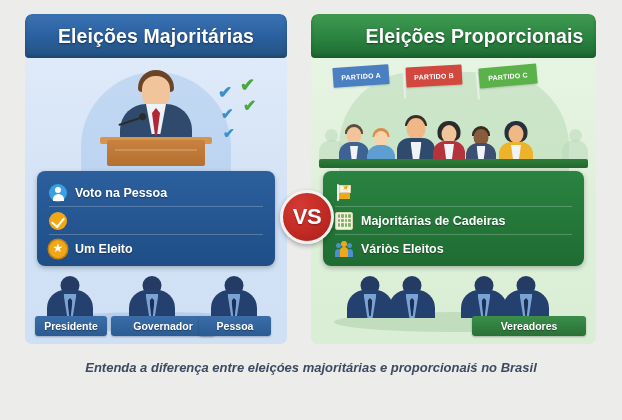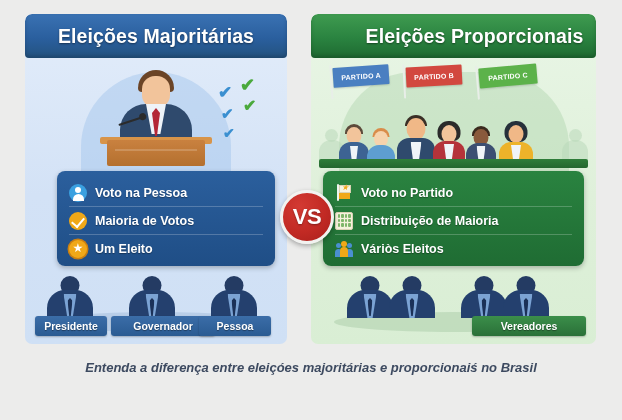--- a/index.html
+++ b/index.html
@@ -69,21 +69,21 @@
   .p-shirt{position:absolute;left:50%;transform:translateX(-50%);background:#f0f4f8;}
   .ghost{position:absolute;bottom:2px;background:#b9d8b9;opacity:.55;border-radius:12px 12px 0 0;}
   .ghost-h{position:absolute;background:#b9d8b9;opacity:.55;border-radius:50%;}
   .table-bar{position:absolute;left:8px;right:8px;bottom:0;height:9px;
              background:linear-gradient(180deg,#2f7d3a,#24672f);border-radius:2px;}
 
   
   .fbox{position:absolute;border-radius:8px;padding:8px 12px 9px 12px;box-sizing:border-box;}
   .fbox.blue{left:12px;right:12px;top:157px;height:95px;
              background:linear-gradient(180deg,#2b5f9d 0%,#1f4e86 100%);
-             box-shadow:0 2px 5px rgba(0,0,0,.25);margin-left:20px;}
+             box-shadow:0 2px 5px rgba(0,0,0,.25);}
   .fbox.green{left:12px;right:12px;top:157px;height:95px;
               background:linear-gradient(180deg,#2a8340 0%,#1f6c33 100%);
               box-shadow:0 2px 5px rgba(0,0,0,.25);}
   .frow{display:flex;align-items:center;height:27px;gap:8px;position:relative;}
   .frow + .frow{border-top:1px solid rgba(255,255,255,.22);}
   .frow .lbl{color:#fff;font-size:12.5px;font-weight:bold;white-space:nowrap;
              text-shadow:0 1px 1px rgba(0,0,0,.35);}
   .ico{width:18px;height:18px;flex:0 0 18px;position:relative;}
 
   .ico-person{background:#3aa0e0;border-radius:50%;}
@@ -173,21 +173,20 @@
       <div class="check b" style="left:198px;top:68px;font-size:14px;">✔</div>
     </div>
 
     <div class="fbox blue">
       <div class="frow">
         <span class="ico ico-person"></span>
         <span class="lbl">Voto na Pessoa</span>
       </div>
       <div class="frow">
         <span class="ico ico-check"></span>
-        <span class="lbl">Maioria de Votos</span>
       </div>
       <div class="frow">
         <span class="ico ico-rosette"></span>
         <span class="lbl">Um Eleito</span>
       </div>
     </div>
 
     <div class="base">
       <div class="ellipse"></div>
       <div class="fig" style="left:22px;">
@@ -286,38 +285,37 @@
       <div class="table-bar"></div>
     </div>
 
     <div class="fbox green">
       <div class="frow">
         <span class="ico ico-flag">
             <i class="fp"></i>
             <i class="fc"></i>
             <i class="fb"></i>
           </span>
-        <span class="lbl">Voto no Partido</span>
       </div>
       <div class="frow">
         <span class="ico ico-seats">
             <i></i>
             <i></i>
             <i></i>
             <i></i>
             <i></i>
             <i></i>
             <i></i>
             <i></i>
             <i></i>
             <i></i>
             <i></i>
             <i></i>
           </span>
-        <span class="lbl">Distribuiçẽo de Maioria</span>
+        <span class="lbl">Majoritárias de Cadeiras</span>
       </div>
       <div class="frow">
         <span class="ico ico-group">
           <i style="left:0;width:7px;height:8px;background:#4a8fd0;"></i>
           <i class="h" style="left:1px;top:3px;width:5px;height:5px;background:#4a8fd0;"></i>
           <i style="left:11px;width:7px;height:8px;background:#4a8fd0;"></i>
           <i class="h" style="left:12px;top:3px;width:5px;height:5px;background:#4a8fd0;"></i>
           <i style="left:5px;width:8px;height:10px;background:#f0a818;"></i>
           <i class="h" style="left:6px;top:1px;width:6px;height:6px;background:#f0a818;"></i>
         </span>

